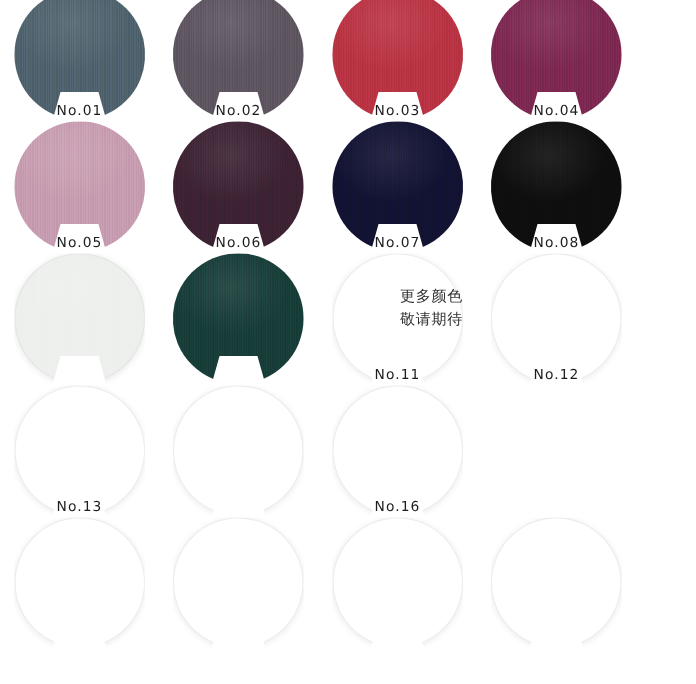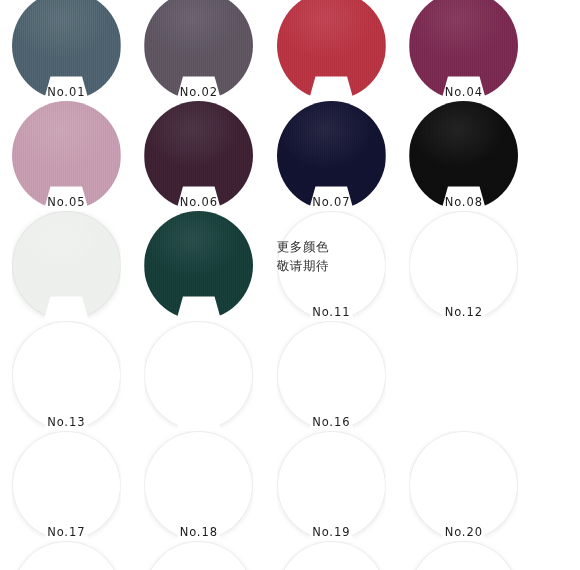--- a/index.html
+++ b/index.html
@@ -124,21 +124,21 @@
     white-space: nowrap;
     pointer-events: none;
   }
 
   
   .disc-note {
     position: absolute;
     left: 0;
     right: 0;
     top: 26px;
-    text-align: left;
+    text-align: right;
     font-size: 12.5px;
     line-height: 19px;
     letter-spacing: 0.6px;
     color: #303030;
     font-family: "DejaVu Sans", "Liberation Sans", sans-serif;
     pointer-events: none;
   }
   .disc-note span { display: block; }
 </style>
 </head>
@@ -155,20 +155,21 @@
         </div>
         <div class="swatch-cell">
           <div class="disc-wrap">
             <div class="disc filled" style="background: rgb(93, 84, 96);"></div>
             <div class="disc-label">No.02</div>
           </div>
         </div>
         <div class="swatch-cell">
           <div class="disc-wrap">
             <div class="disc filled" style="background: rgb(185, 51, 67);"></div>
+            <div class="disc-label">No.03</div>
           </div>
         </div>
         <div class="swatch-cell">
           <div class="disc-wrap">
             <div class="disc filled" style="background: rgb(124, 40, 80);"></div>
             <div class="disc-label">No.04</div>
           </div>
         </div>
       </div>
       <div class="grid-row">
@@ -241,46 +242,20 @@
           <div class="disc-wrap">
             <div class="disc empty" style="background: rgb(255, 255, 255);"></div>
             <div class="disc-label">No.16</div>
           </div>
         </div>
       </div>
       <div class="grid-row">
         <div class="swatch-cell">
           <div class="disc-wrap">
             <div class="disc empty" style="background: rgb(255, 255, 255);"></div>
-            <div class="disc-label">No.17</div>
-          </div>
-        </div>
-        <div class="swatch-cell">
-          <div class="disc-wrap">
-            <div class="disc empty" style="background: rgb(255, 255, 255);"></div>
-            <div class="disc-label">No.18</div>
-          </div>
-        </div>
-        <div class="swatch-cell">
-          <div class="disc-wrap">
-            <div class="disc empty" style="background: rgb(255, 255, 255);"></div>
-            <div class="disc-label">No.19</div>
-          </div>
-        </div>
-        <div class="swatch-cell">
-          <div class="disc-wrap">
-            <div class="disc empty" style="background: rgb(255, 255, 255);"></div>
-            <div class="disc-label">No.20</div>
-          </div>
-        </div>
-      </div>
-      <div class="grid-row">
-        <div class="swatch-cell">
-          <div class="disc-wrap">
-            <div class="disc empty" style="background: rgb(255, 255, 255);"></div>
             <div class="disc-label"></div>
           </div>
         </div>
         <div class="swatch-cell">
           <div class="disc-wrap">
             <div class="disc empty" style="background: rgb(255, 255, 255);"></div>
             <div class="disc-label"></div>
           </div>
         </div>
         <div class="swatch-cell">

